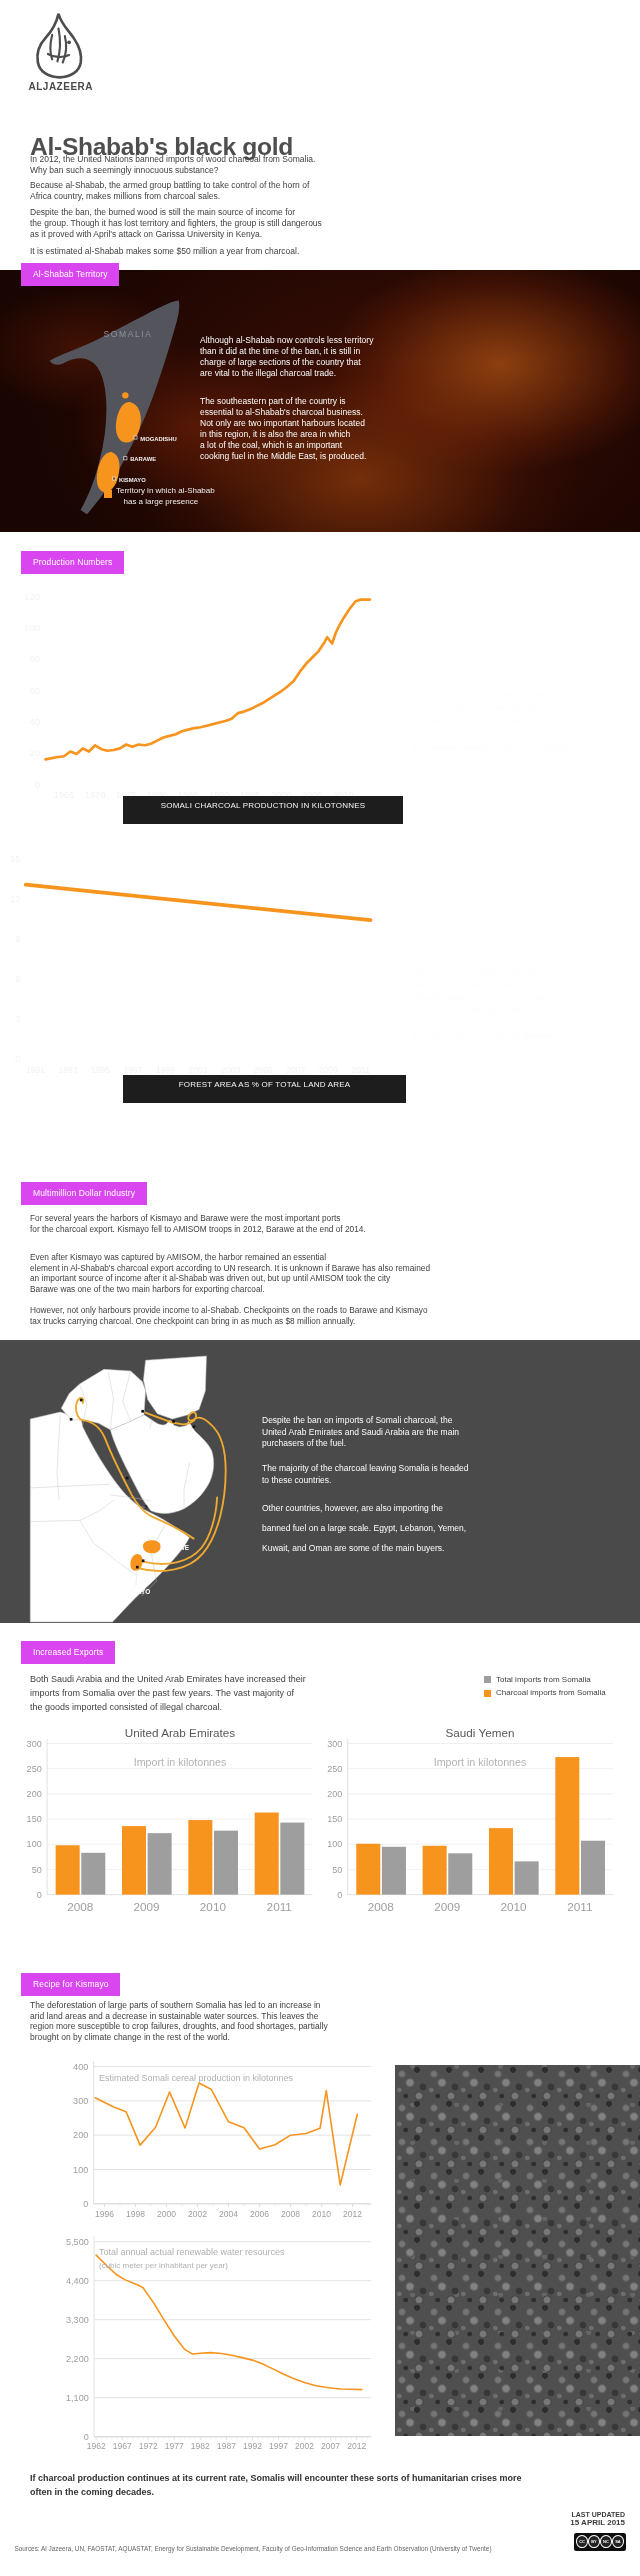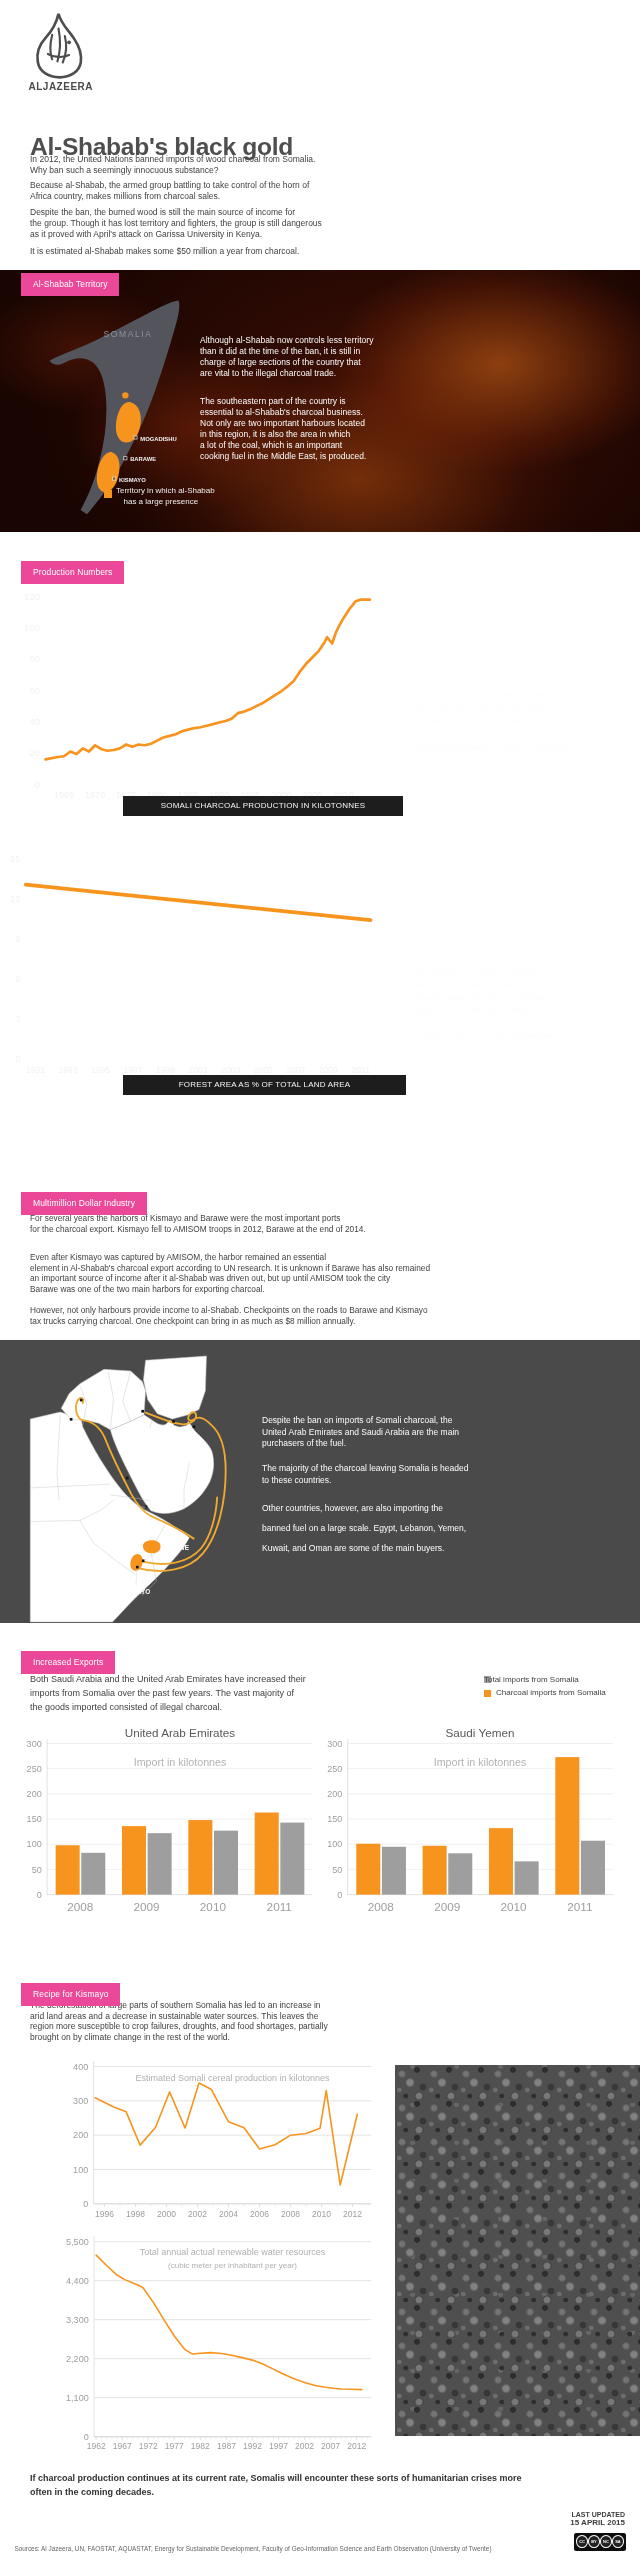--- a/index.html
+++ b/index.html
@@ -1,29 +1,29 @@
 <!DOCTYPE html>
 <html style="font-size:8.5px"><head>
 <meta charset="utf-8">
 <style>
   html,body{margin:0;padding:0;background:#fff;}
   #page{position:relative;width:641px;height:2576px;background:#fff;overflow:hidden;
         font-family:"Liberation Sans","DejaVu Sans",sans-serif;color:#3f3f3f;}
   .abs{position:absolute;}
-  .badge{position:absolute;left:21.4px;background:#ec4899;color:#fff;font-size:8.5px;
-         padding:6.4px 11.7px;z-index:30;letter-spacing:0.1px;margin-top:10px;}
+  .badge{position:absolute;left:21.4px;background:#d946ef;color:#fff;font-size:8.5px;
+         padding:6.4px 11.7px;z-index:30;letter-spacing:0.1px;}
   .band{position:absolute;left:0;width:641px;z-index:1;}
   .body-text{font-size:8.5px;line-height:11.2px;white-space:pre-line;color:#3f3f3f;}
   .white-text{color:#fdfdfd;white-space:pre-line;}
   .note{position:absolute;color:#fdfdfd;font-size:9px;line-height:13px;z-index:20;white-space:pre-line;}
   .cap-box{position:absolute;background:rgba(10,10,10,.92);color:#f5f5f5;font-size:8px;
-           line-height:20px;height:20px;text-align:center;z-index:20;letter-spacing:0.2px;}
+           line-height:20px;height:28px;text-align:center;z-index:20;letter-spacing:0.2px;}
   .chart-title{position:absolute;text-align:center;font-size:11.7px;color:#595959;z-index:20;}
   .chart-subtitle{position:absolute;text-align:center;font-size:10.7px;color:#b3b3b3;z-index:20;}
-  .small-chart-title{position:absolute;text-align:center;font-size:9px;color:#b0b0b0;z-index:20;}
+  .small-chart-title{position:absolute;font-size:9px;color:#b0b0b0;z-index:20;}
   svg.chart{position:absolute;left:0;top:0;overflow:visible;z-index:15;}
   #title{position:absolute;left:30px;top:109px;font-size:24.6px;font-weight:bold;color:#4e4e4e;letter-spacing:-0.3px;margin-top:24px;}
   #brand{position:absolute;left:24px;top:81px;width:69px;text-align:right;font-weight:bold;
          font-size:10px;color:#4a4a4a;letter-spacing:0.5px;}
   #fire-band{top:270px;height:262px;
     background:
      radial-gradient(ellipse 230px 144px at 78% 36%, rgba(235,115,28,.50), rgba(150,50,10,.22) 55%, rgba(0,0,0,0) 75%),
      radial-gradient(ellipse 278px 171px at 56% 80%, rgba(200,88,18,.45), rgba(95,28,6,.18) 60%, rgba(0,0,0,0) 80%),
      radial-gradient(ellipse 171px 117px at 30% 60%, rgba(130,38,9,.5), rgba(0,0,0,0) 70%),
      radial-gradient(ellipse 139px 85px at 12% 30%, rgba(90,25,6,.6), rgba(0,0,0,0) 75%),
@@ -310,21 +310,21 @@
 to these countries.</div>
   <div class="abs white-text" style="left:262px;top:1498px;font-size:8.5px;line-height:20px;z-index:10;">Other countries, however, are also importing the
 banned fuel on a large scale. Egypt, Lebanon, Yemen,
 Kuwait, and Oman are some of the main buyers.</div>
 
   <div class="badge" style="top:1641px;">Increased Exports</div>
   <div class="abs body-text" style="left:30px;top:1672px;font-size:9px;line-height:14px;">Both Saudi Arabia and the United Arab Emirates have increased their
 imports from Somalia over the past few years. The vast majority of
 the goods imported consisted of illegal charcoal.</div>
   <div class="legend-sq" style="left:484px;top:1676px;background:#9E9E9E;"></div>
-  <div class="legend-label" style="left:484px;top:1675px;">Total imports from Somalia</div>
+  <div class="legend-label" style="left:496px;top:1675px;">Total imports from Somalia</div>
   <div class="legend-sq" style="left:484px;top:1690px;background:#F7941E;"></div>
   <div class="legend-label" style="left:496px;top:1688px;">Charcoal imports from Somalia</div>
 
   <div class="chart-title" style="left:73px;top:1726px;width:214px;">United Arab Emirates</div>
   <div class="chart-subtitle" style="left:73px;top:1756px;width:214px;">Import in kilotonnes</div>
   <div class="chart-title" style="left:373px;top:1726px;width:214px;">Saudi Yemen</div>
   <div class="chart-subtitle" style="left:373px;top:1756px;width:214px;">Import in kilotonnes</div>
   <div id="chart-uae" style="position: absolute; left: 0px; top: 0px;">
       <svg class="chart" width="641" height="2576" style="position: absolute; left: 0px; top: 0px;" viewBox="0 0 1200 4824">
         <line x1="88" y1="3548" x2="585" y2="3548" stroke="#c9c9c9" stroke-width="1"></line>

